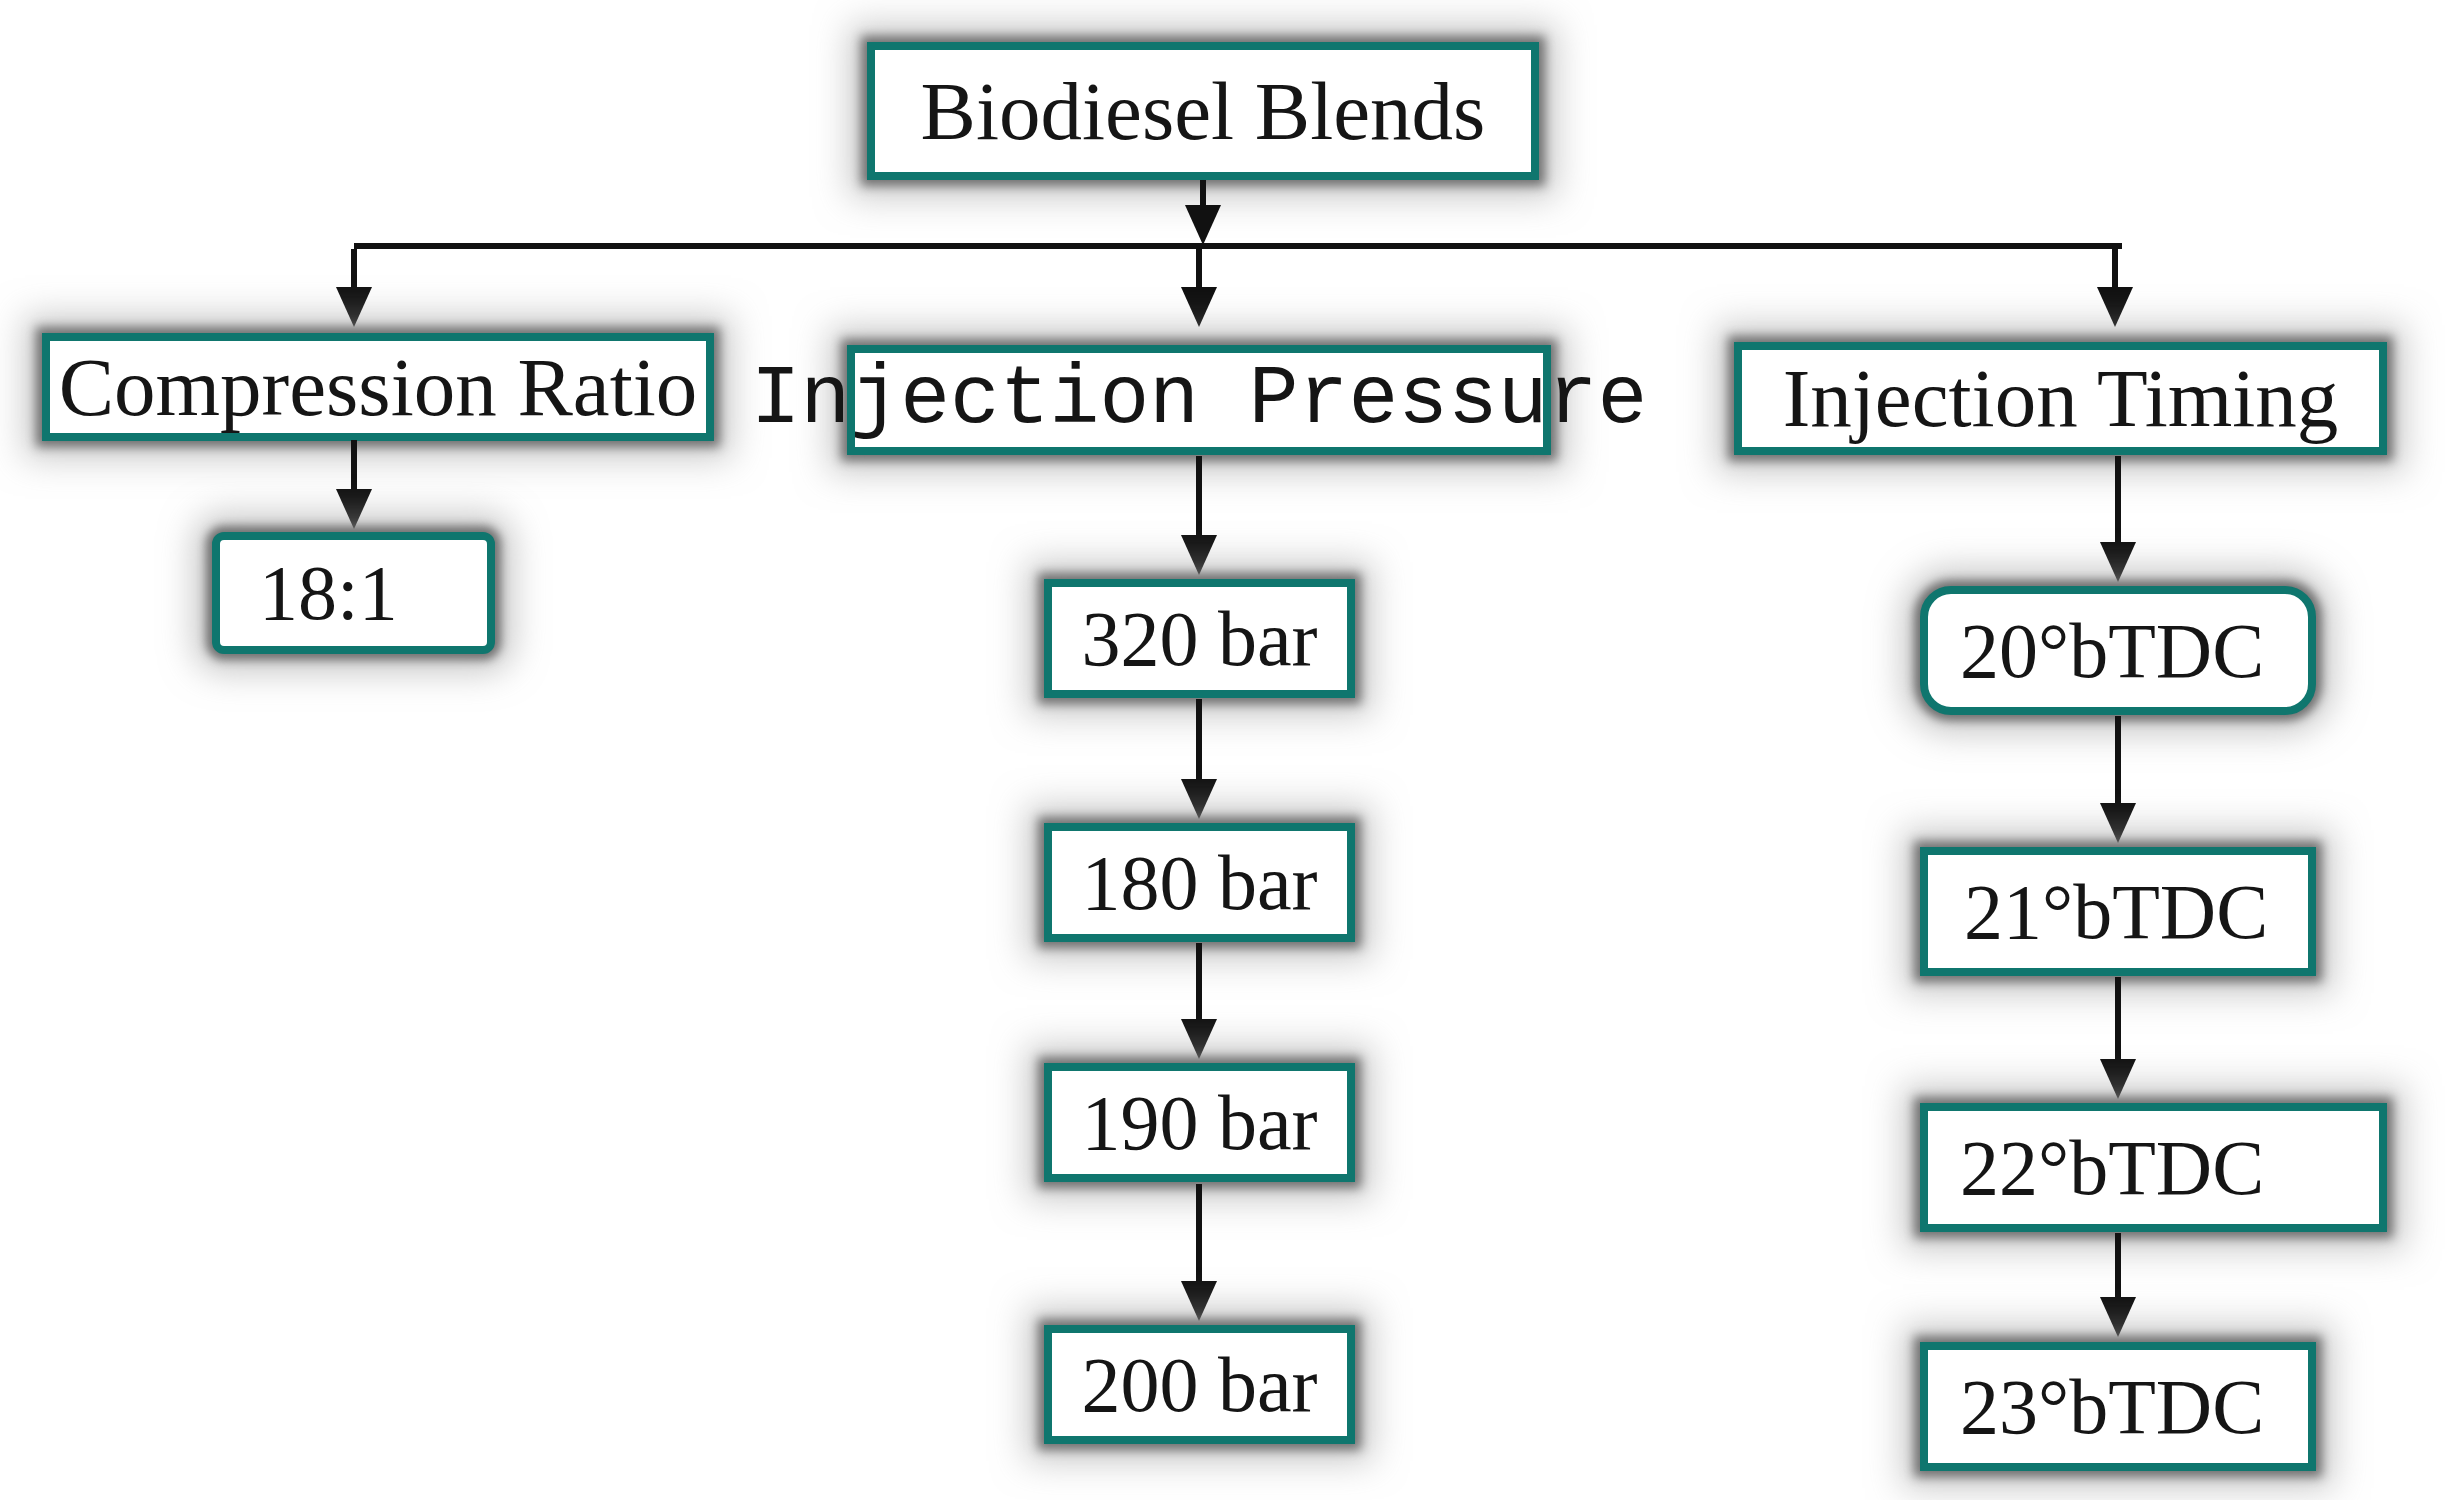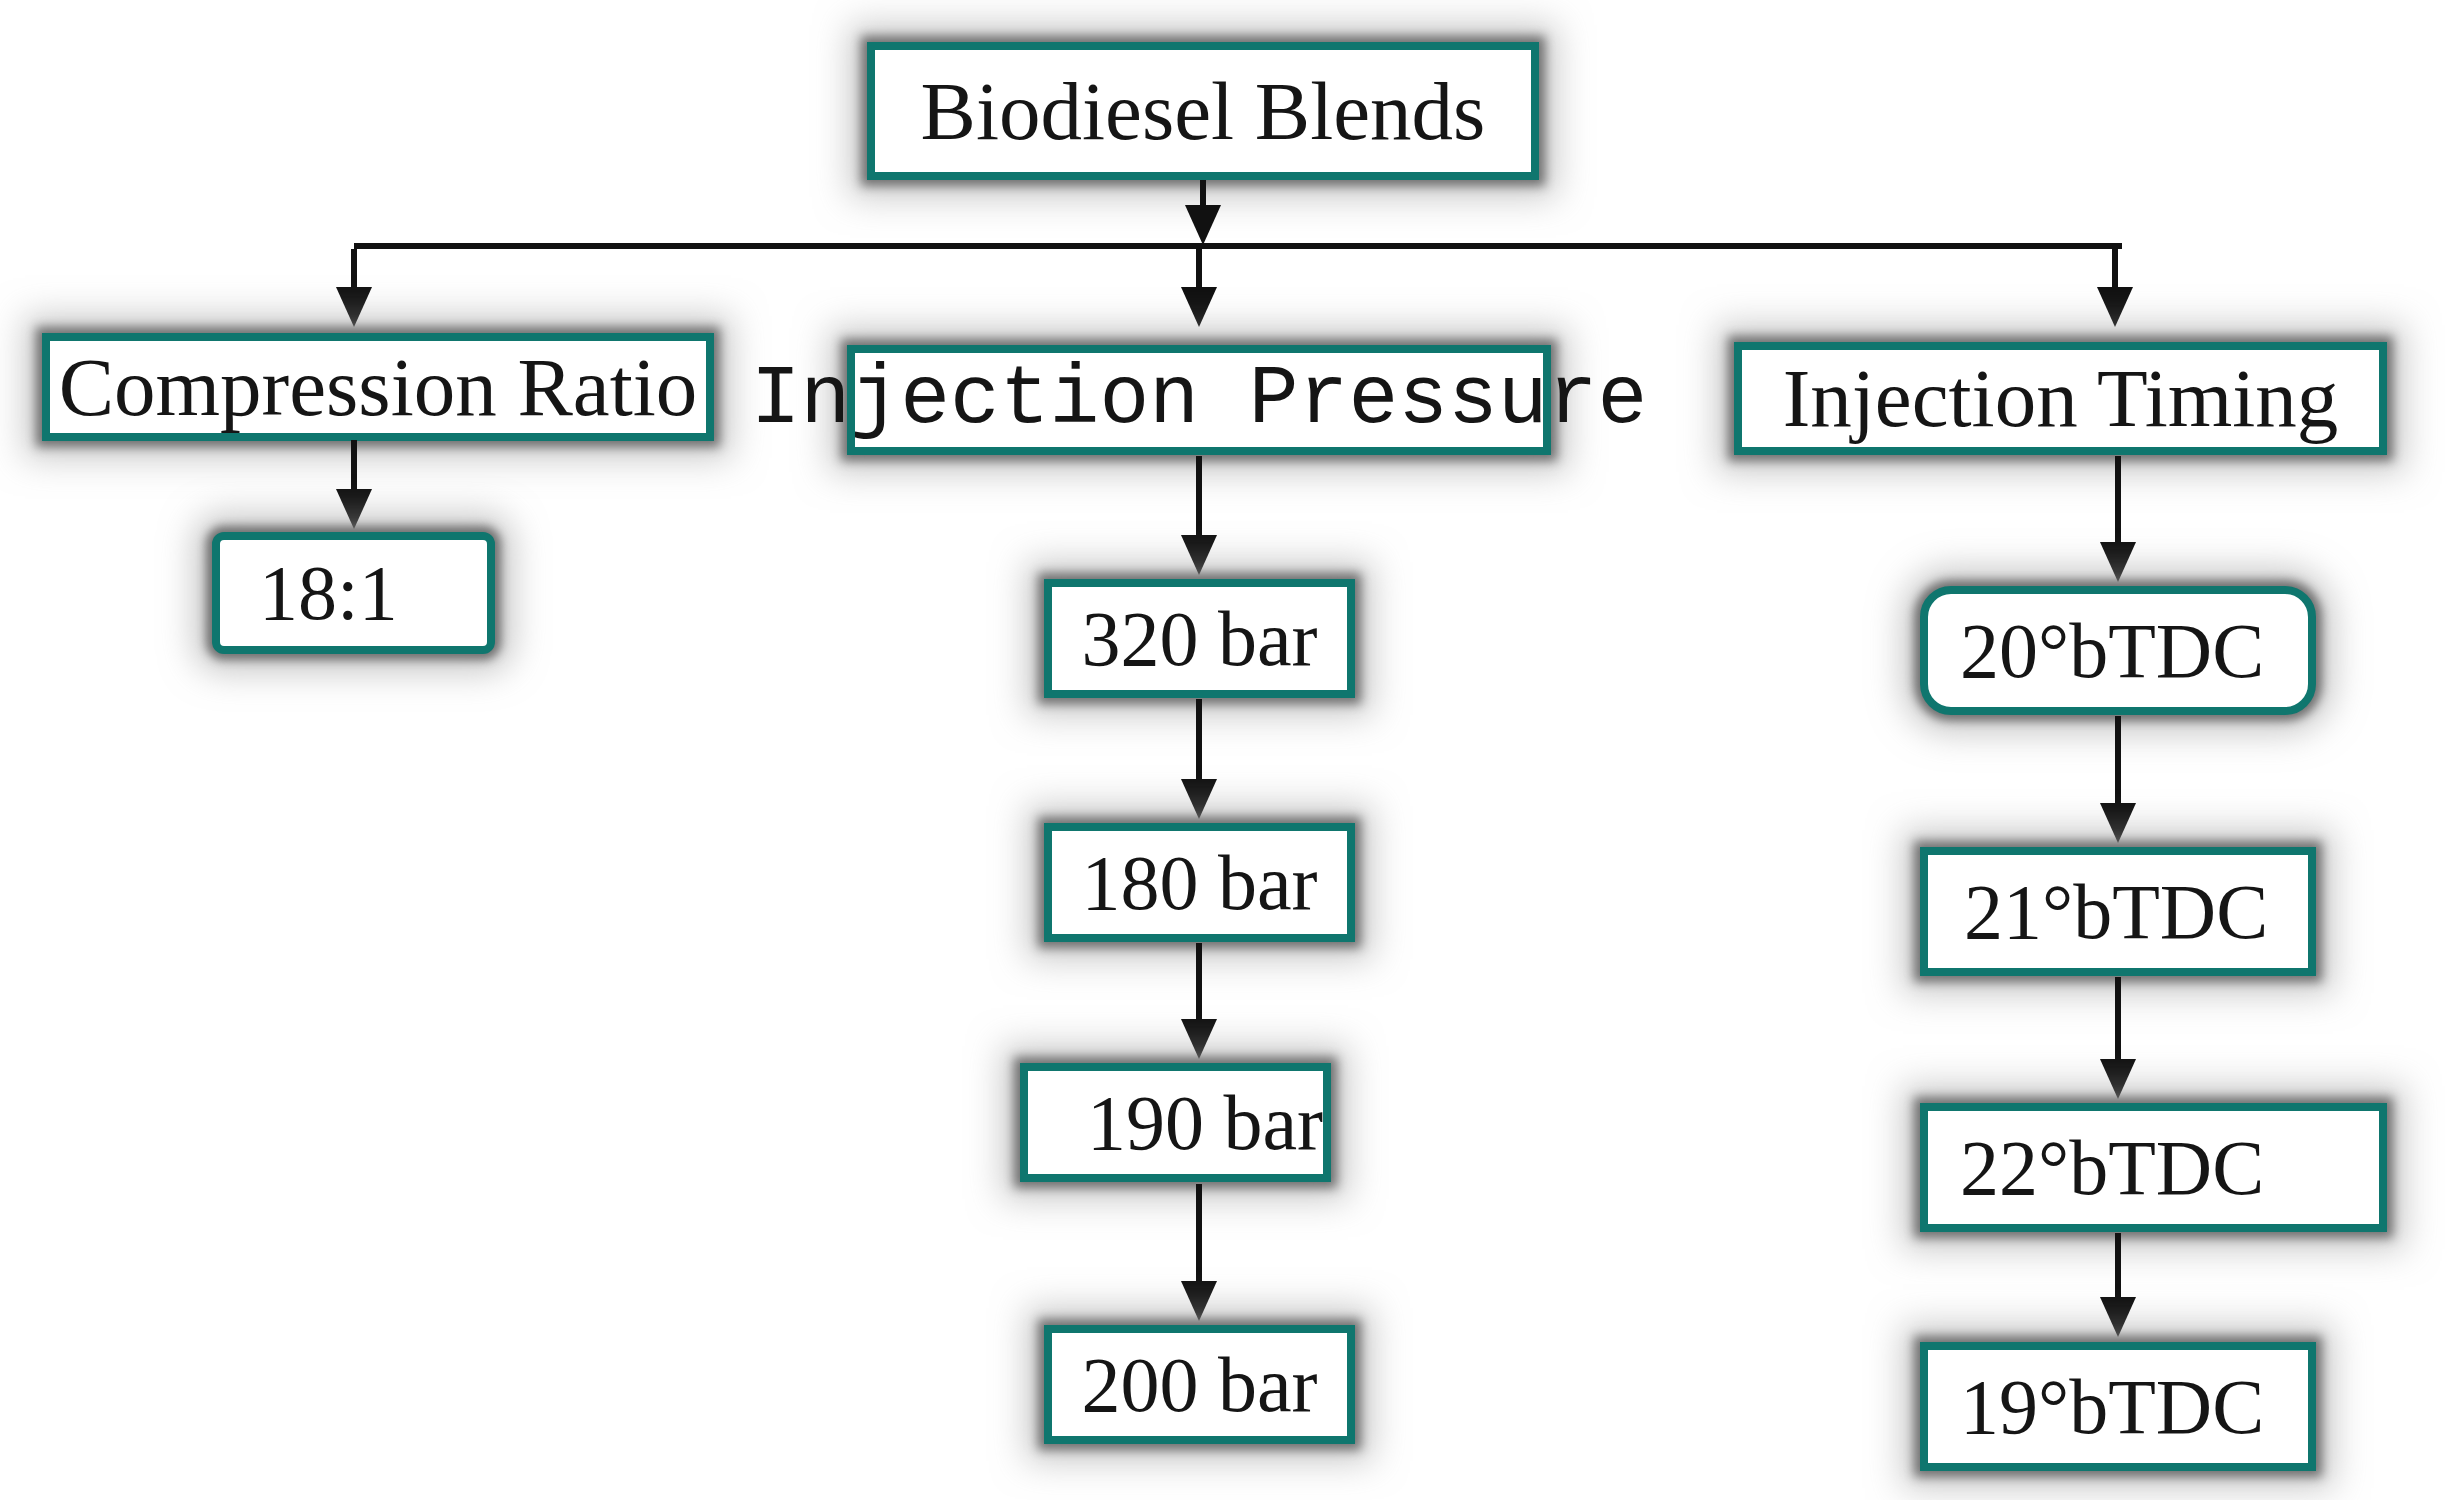--- a/index.html
+++ b/index.html
@@ -81,21 +81,21 @@
 </div>
 <div class="arrow" style="left:1196px; top:456px; height:79px;"></div>
 <div class="node value" style="left:1044px; top:579px; width:311px; height:119px;">
   <span>320 bar</span>
 </div>
 <div class="arrow" style="left:1196px; top:699px; height:80px;"></div>
 <div class="node value" style="left:1044px; top:823px; width:311px; height:119px;">
   <span>180 bar</span>
 </div>
 <div class="arrow" style="left:1196px; top:943px; height:76px;"></div>
-<div class="node value" style="left:1020px; top:1063px; width:311px; height:119px;justify-content:flex-end;">
+<div class="node value" style="left:1044px; top:1063px; width:311px; height:119px;">
   <span>190 bar</span>
 </div>
 <div class="arrow" style="left:1196px; top:1184px; height:97px;"></div>
 <div class="node value" style="left:1044px; top:1325px; width:311px; height:119px;">
   <span>200 bar</span>
 </div>
 
 <div class="node header" style="left:1734px; top:342px; width:653px; height:113px;">
   <span>Injection Timing</span>
 </div>
@@ -106,15 +106,15 @@
 <div class="arrow" style="left:2115px; top:716px; height:87px;"></div>
 <div class="node value left-text" style="left:1920px; top:847px; width:396px; height:129px; padding-left:36px;">
   <span>21°bTDC</span>
 </div>
 <div class="arrow" style="left:2115px; top:977px; height:82px;"></div>
 <div class="node value left-text" style="left:1920px; top:1103px; width:467px; height:129px; padding-left:32px;">
   <span>22°bTDC</span>
 </div>
 <div class="arrow" style="left:2115px; top:1233px; height:64px;"></div>
 <div class="node value left-text" style="left:1920px; top:1342px; width:396px; height:129px; padding-left:32px;">
-  <span>19°bTDC</span>
+  <span>23°bTDC</span>
 </div>
 
 
 </body></html>

